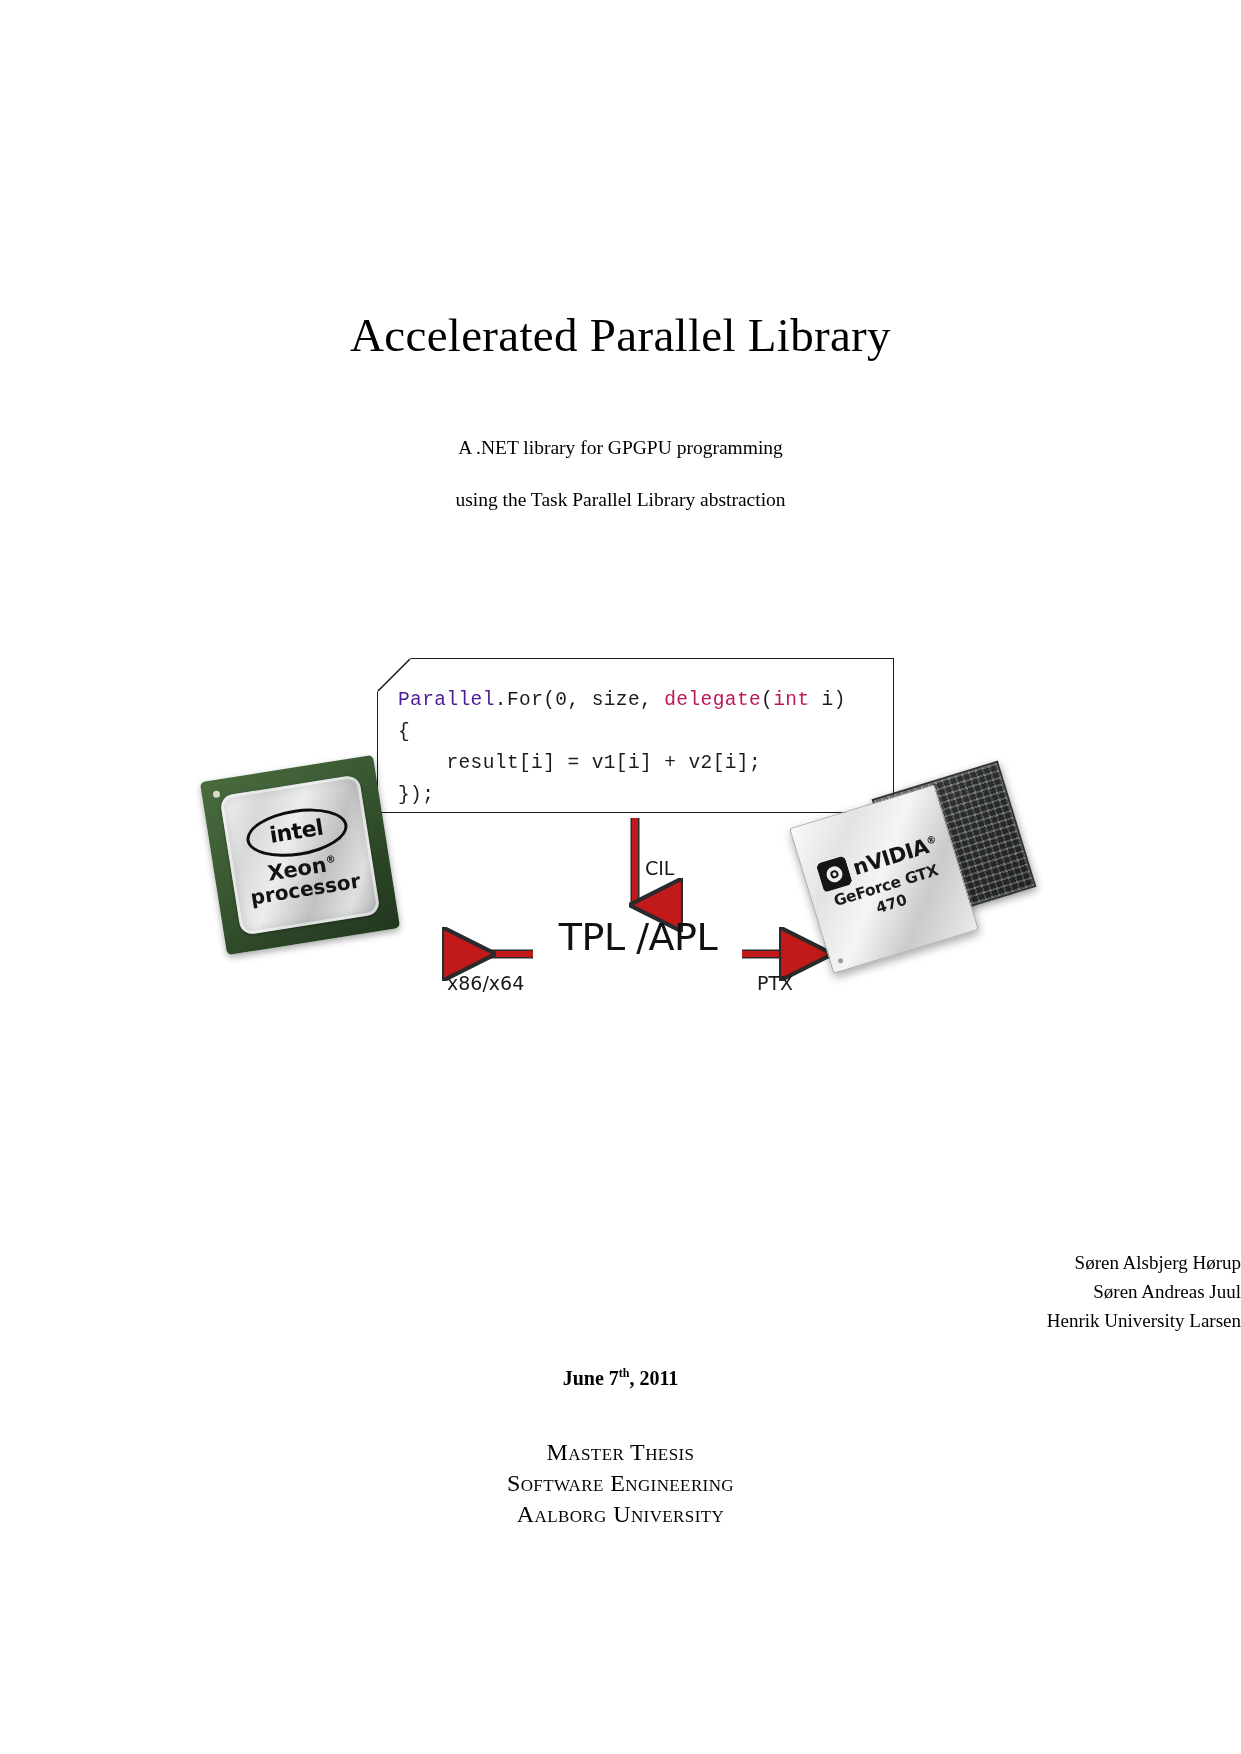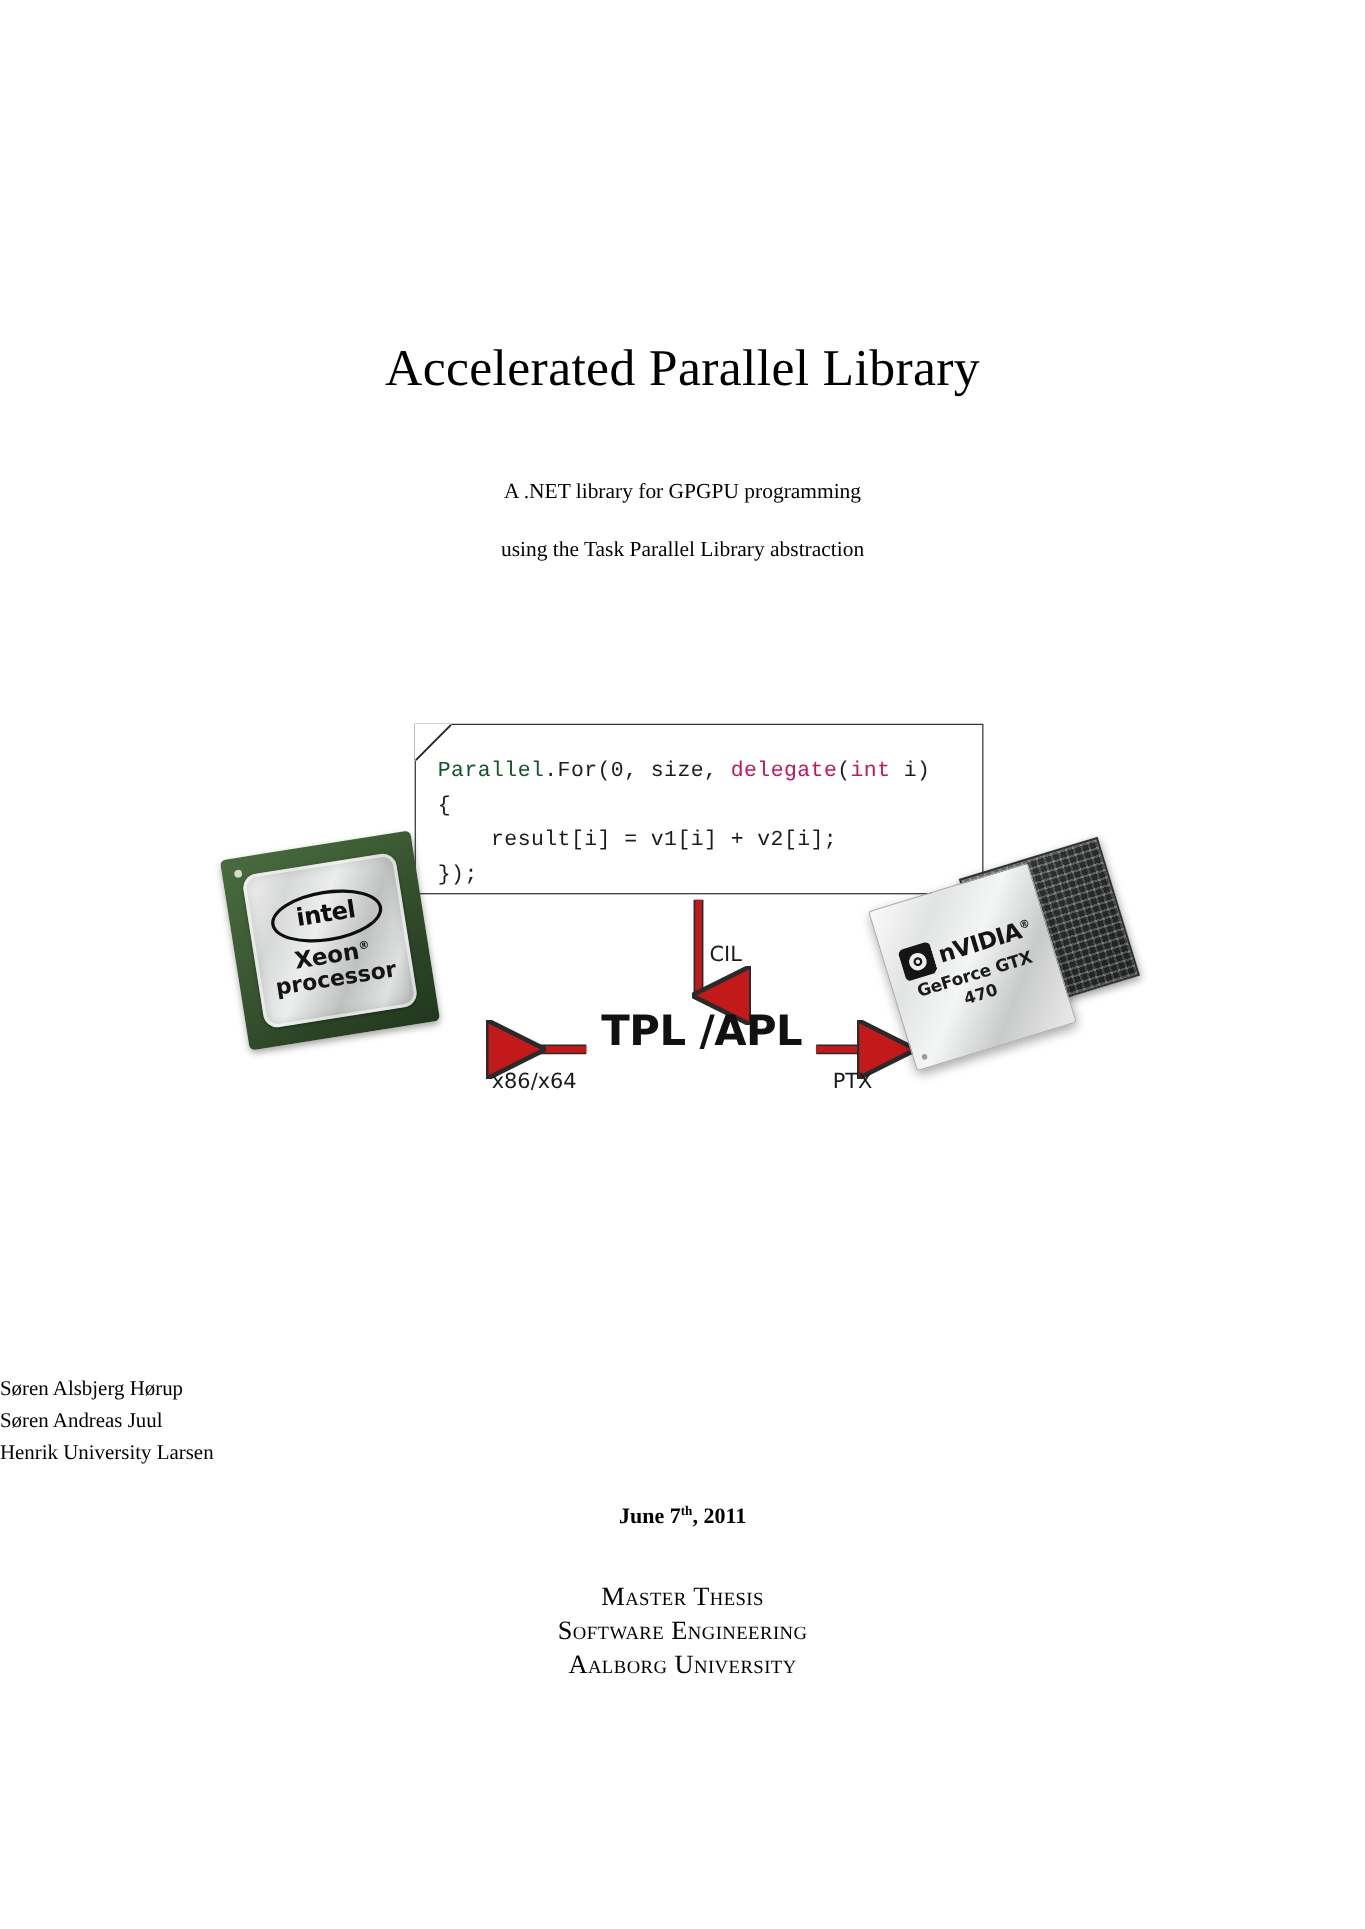--- a/index.html
+++ b/index.html
@@ -80,38 +80,37 @@
     position: absolute;
     left: 20px;
     top: 26px;
     font-family: "Liberation Mono", "DejaVu Sans Mono", monospace;
     font-size: 19.5px;
     line-height: 1.62;
     white-space: pre;
     color: #1c1c1c;
     letter-spacing: 0.4px;
   }
-  .tok-type { color: #14532d; }
+  .tok-type { color: #4c1d95; }
   .tok-kw   { color: #be185d; }
 
   
   .diagram { position: absolute; left: 0; top: 0; width: 1241px; height: 1754px; pointer-events: none; }
 
   .tpl-apl {
     position: absolute;
     left: 543px;
     top: 918px;
     width: 190px;
     text-align: center;
     font-family: "DejaVu Sans", "Liberation Sans", sans-serif;
     font-size: 38px;
     line-height: 1;
     color: #111111;
     letter-spacing: -0.5px;
-    font-weight: bold;
   }
 
   .lbl {
     position: absolute;
     font-family: "DejaVu Sans", "Liberation Sans", sans-serif;
     font-size: 19px;
     color: #1a1a1a;
     white-space: nowrap;
   }
   .lbl-cil { left: 645px; top: 857px; }
@@ -293,21 +292,21 @@
     color: #1a1a1a;
     margin-top: 1px;
   }
 
   
   .authors {
     position: absolute;
     top: 1249px;
     left: 0;
     width: 1241px;
-    text-align: left;
+    text-align: right;
     font-size: 19px;
     line-height: 1.52;
   }
   .date {
     position: absolute;
     top: 1366px;
     left: 0;
     width: 1241px;
     text-align: center;
     font-size: 20px;

